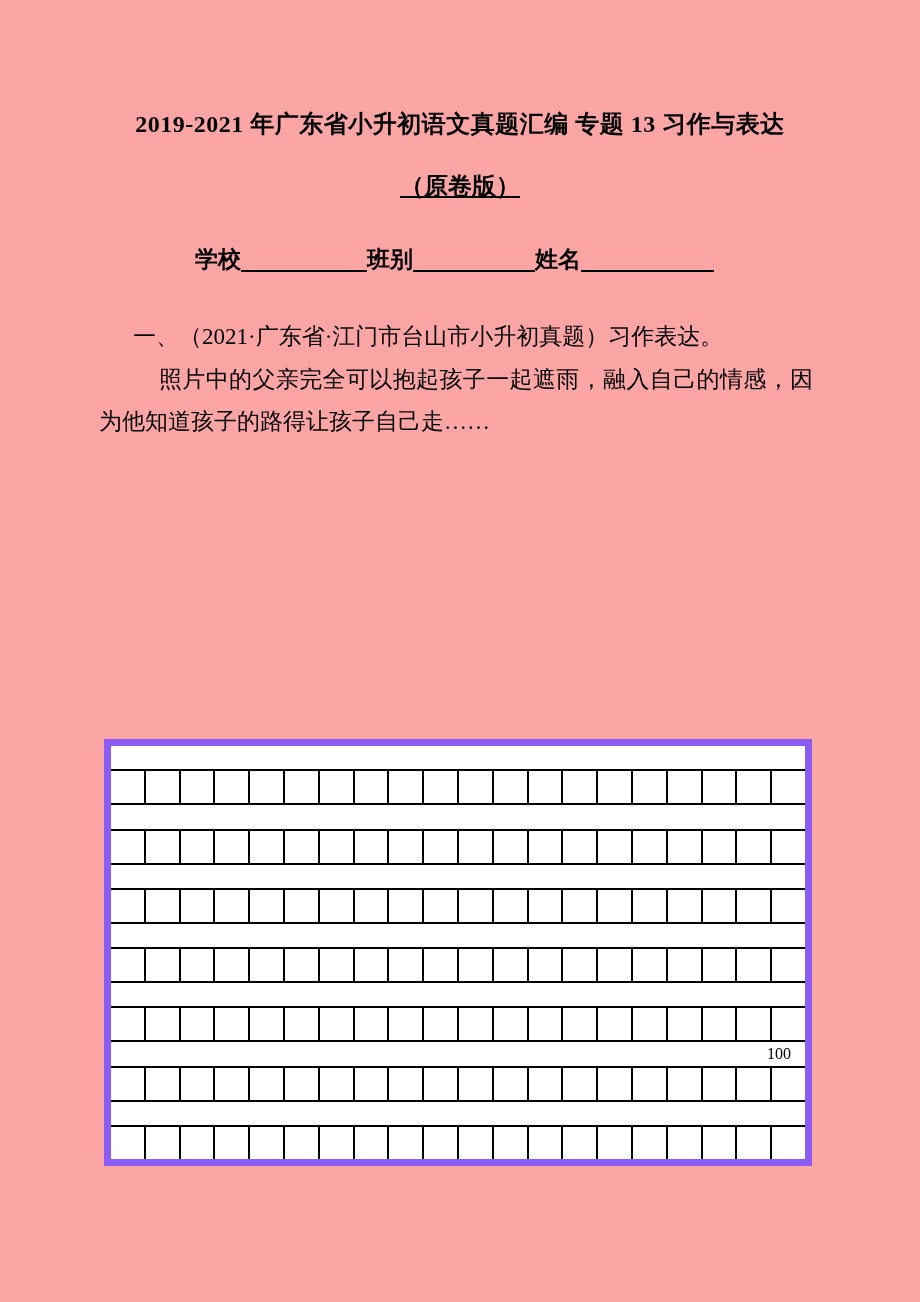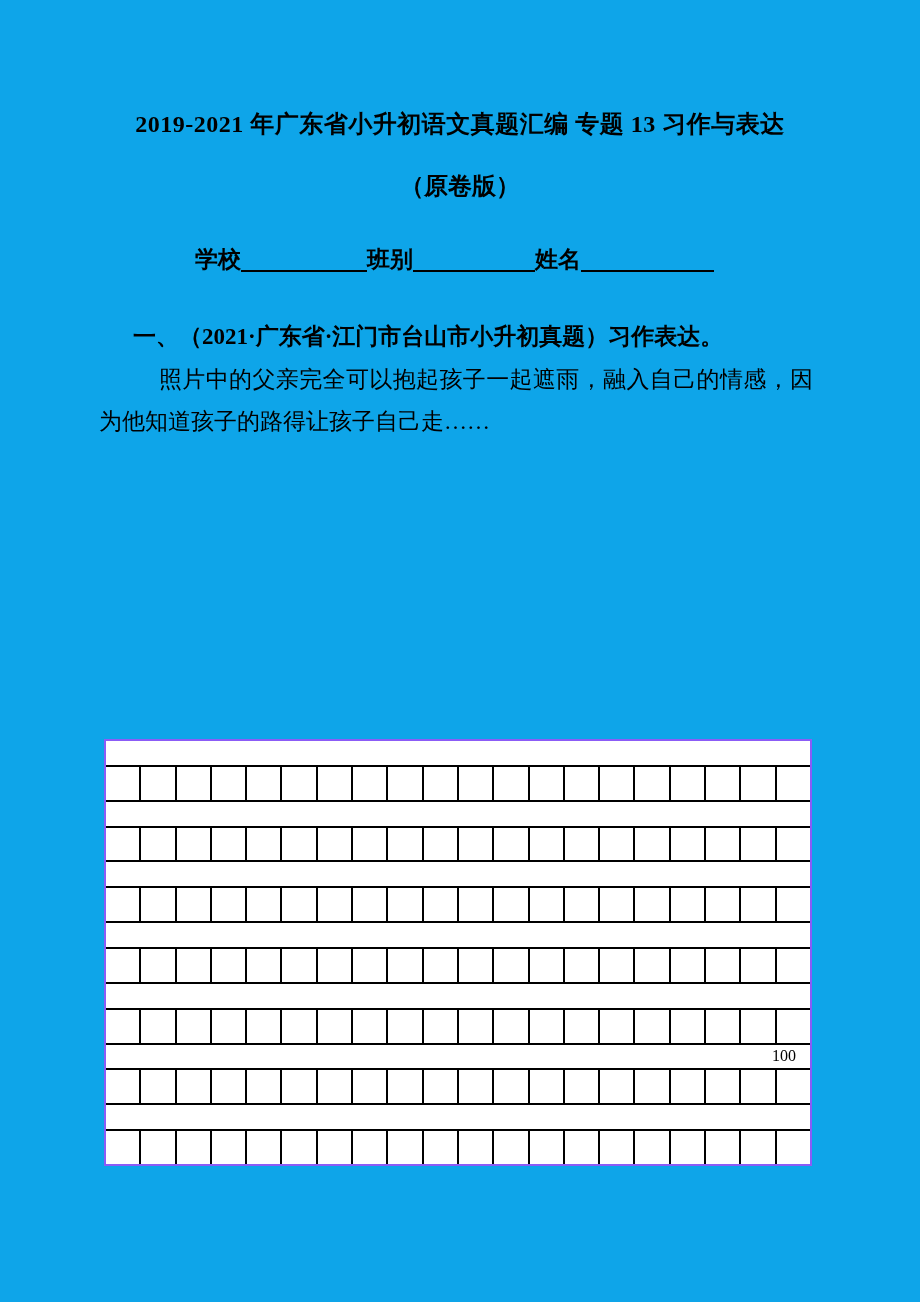--- a/index.html
+++ b/index.html
@@ -1,40 +1,41 @@
 <!DOCTYPE html>
 <html><head>
 <meta charset="utf-8">
 <style>
   html, body { margin: 0; padding: 0; background: #ffffff; }
   .page {
     position: relative;
     width: 920px;
     height: 1302px;
-    background: #0ea5e9;
+    background: #fca5a5;
     color: #000000;
     font-family: "Liberation Serif", "DejaVu Serif", serif;
     overflow: hidden;
   }
   .title-line1 {
     position: absolute;
     left: 0; right: 0;
     top: 108px;
     text-align: center;
     font-size: 24px;
     font-weight: 700;
     letter-spacing: 0.5px;
   }
   .title-line2 {
     position: absolute;
     left: 0; right: 0;
     top: 170px;
     text-align: center;
     font-size: 24px;
     font-weight: 700;
+    text-decoration: underline;
   }
   .fields-line {
     position: absolute;
     left: 195px;
     top: 244px;
     font-size: 23px;
     font-weight: 700;
     white-space: nowrap;
   }
   .blank-underline {
@@ -49,30 +50,30 @@
   .content {
     position: absolute;
     left: 99px;
     top: 316px;
     width: 714px;
     font-size: 23px;
     line-height: 42.6px;
     text-align: justify;
   }
   .content p { margin: 0; }
-  .q-heading { font-weight: 700; text-indent: 34px; }
+  .q-heading { font-weight: 400; text-indent: 34px; }
   .q-para { text-indent: 60px; }
   .comp-grid {
     position: absolute;
     left: 104px;
     top: 739px;
     width: 708px;
     height: 427px;
     box-sizing: border-box;
-    border: 2px solid #8b5cf6;
+    border: 7px solid #8b5cf6;
     background: #fff;
     display: flex;
     flex-direction: column;
   }
   .blank-band {
     flex: 24 1 0;
     min-height: 0;
     border-bottom: 2px solid #000;
     position: relative;
   }

